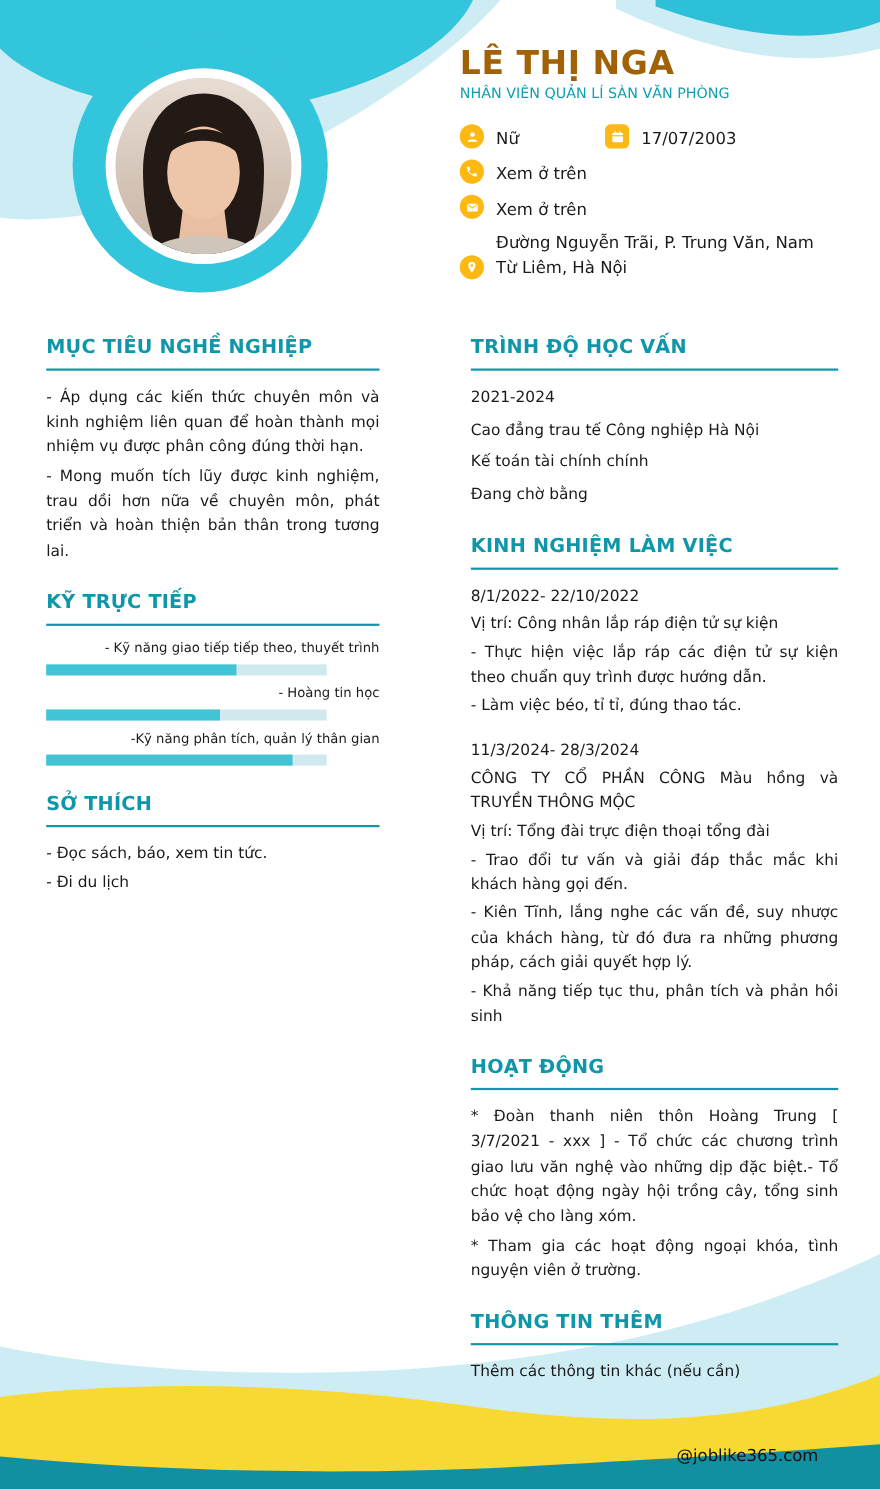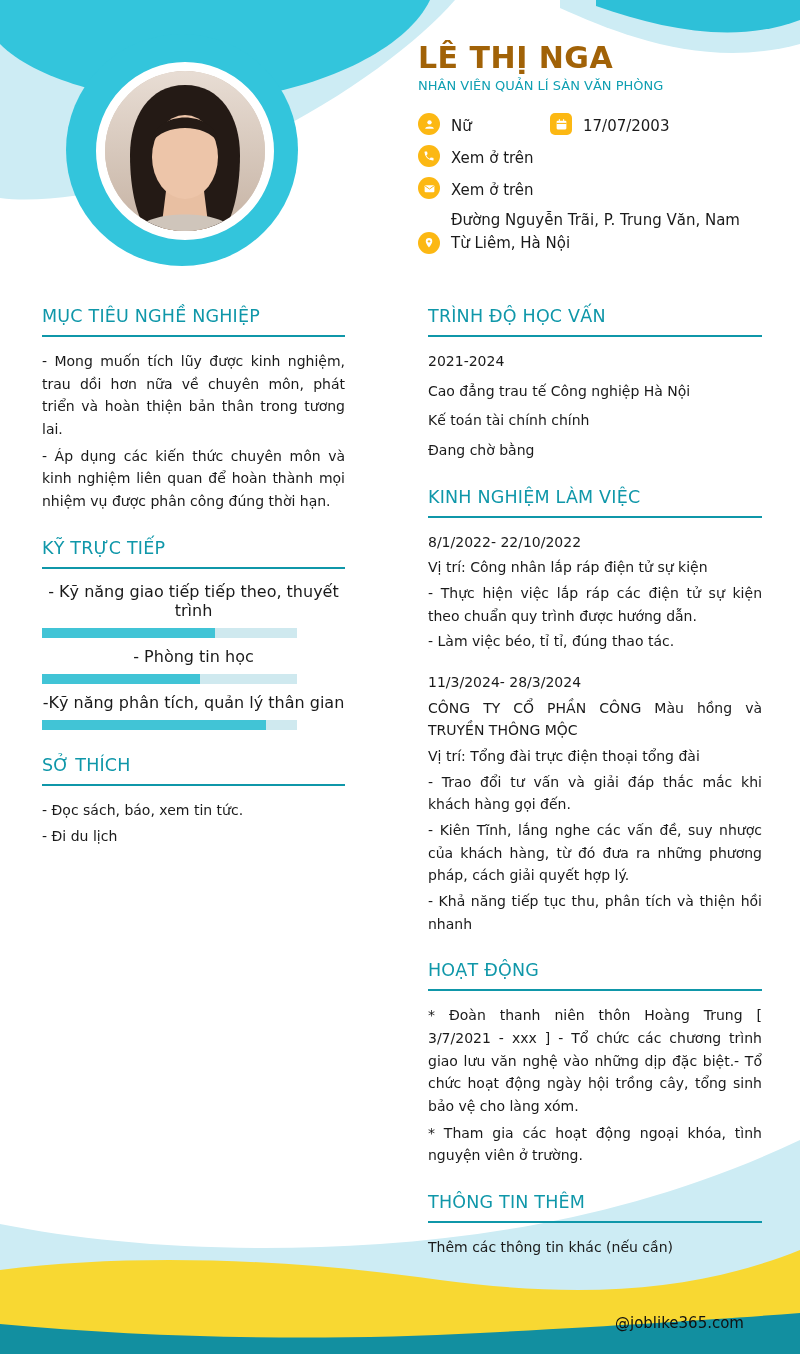--- a/index.html
+++ b/index.html
@@ -30,29 +30,29 @@
   .cicon svg{display:block}
   .crow.address{align-items:flex-start}
   .crow.address .cicon{margin-top:1px}
   .address-text{line-height:1.5;width:306px;text-align:left}
 
   .main{position:absolute;left:42px;top:306px;width:720px;display:flex;gap:83px;
         align-items:flex-start;z-index:2}
   .col-left{width:303px;flex:0 0 303px}
   .col-right{flex:1;min-width:0}
 
-  h2.sec{font-size:17.5px;font-weight:400;color:#0f97a9;border-bottom:2.5px solid #0f97a9;
+  h2.sec{font-size:17.5px;font-weight:700;color:#0f97a9;border-bottom:2.5px solid #0f97a9;
          padding:0 0 9px;margin:0 0 13px;letter-spacing:.2px}
   section.sec-block{margin:0 0 25px}
   p{margin:0 0 4px;font-size:14px;line-height:1.62;text-align:justify}
   .b{font-weight:400}
   .line{margin-bottom:7px}
 
   .skill{margin:0 0 6px}
-  .skill-label{font-size:16px;margin:9px 0 8px;text-align:center}
+  .skill-label{font-size:12px;margin:9px 0 8px;text-align:right}
   .bar{width:84%;height:10px;background:#cfe9ef}
   .bar-fill{height:100%;background:#41c4d6}
 
   .job{margin-bottom:18px}
   .job p{margin-bottom:3px}
 
   .watermark{position:absolute;right:56px;bottom:22px;font-size:15px;color:#101010;z-index:5}
 </style>
 </head>
 <body>
@@ -148,36 +148,36 @@
       </div>
     </div>
   </header>
 
   <main class="main">
 
     <aside class="col-left">
 
       <section class="sec-block">
         <h2 class="sec">MỤC TIÊU NGHỀ NGHIỆP</h2>
+        <p>- Áp dụng các kiến thức chuyên môn và kinh nghiệm liên quan để hoàn thành mọi nhiệm vụ được phân công đúng thời hạn.</p>
         <p>- Mong muốn tích lũy được kinh nghiệm, trau dồi hơn nữa về chuyên môn, phát triển và hoàn thiện bản thân trong tương lai.</p>
-        <p>- Áp dụng các kiến thức chuyên môn và kinh nghiệm liên quan để hoàn thành mọi nhiệm vụ được phân công đúng thời hạn.</p>
       </section>
 
       <section class="sec-block">
         <h2 class="sec">KỸ TRỰC TIẾP</h2>
 
         <div class="skill">
           <div class="skill-label">- Kỹ năng giao tiếp tiếp theo, thuyết trình</div>
           <div class="bar">
             <div class="bar-fill" style="width: 68%;"></div>
           </div>
         </div>
 
         <div class="skill">
-          <div class="skill-label">- Phòng tin học</div>
+          <div class="skill-label">- Hoàng tin học</div>
           <div class="bar">
             <div class="bar-fill" style="width: 62%;"></div>
           </div>
         </div>
 
         <div class="skill">
           <div class="skill-label">-Kỹ năng phân tích, quản lý thân gian</div>
           <div class="bar">
             <div class="bar-fill" style="width: 88%;"></div>
           </div>
@@ -211,21 +211,21 @@
           <p>- Thực hiện việc lắp ráp các điện tử sự kiện theo chuẩn quy trình được hướng dẫn.</p>
           <p>- Làm việc béo, tỉ tỉ, đúng thao tác.</p>
         </div>
 
         <div class="job">
           <p class="b">11/3/2024- 28/3/2024</p>
           <p class="b">CÔNG TY CỔ PHẦN CÔNG Màu hồng và TRUYỀN THÔNG MỘC</p>
           <p>Vị trí: Tổng đài trực điện thoại tổng đài</p>
           <p>- Trao đổi tư vấn và giải đáp thắc mắc khi khách hàng gọi đến.</p>
           <p>- Kiên Tĩnh, lắng nghe các vấn đề, suy nhược của khách hàng, từ đó đưa ra những phương pháp, cách giải quyết hợp lý.</p>
-          <p>- Khả năng tiếp tục thu, phân tích và thiện hồi nhanh</p>
+          <p>- Khả năng tiếp tục thu, phân tích và phản hồi sinh</p>
         </div>
       </section>
 
       <section class="sec-block">
         <h2 class="sec">HOẠT ĐỘNG</h2>
         <p>* Đoàn thanh niên thôn Hoàng Trung [ 3/7/2021 - xxx ] - Tổ chức các chương trình giao lưu văn nghệ vào những dịp đặc biệt.- Tổ chức hoạt động ngày hội trồng cây, tổng sinh bảo vệ cho làng xóm.</p>
         <p>* Tham gia các hoạt động ngoại khóa, tình nguyện viên ở trường.</p>
       </section>
 
       <section class="sec-block">

